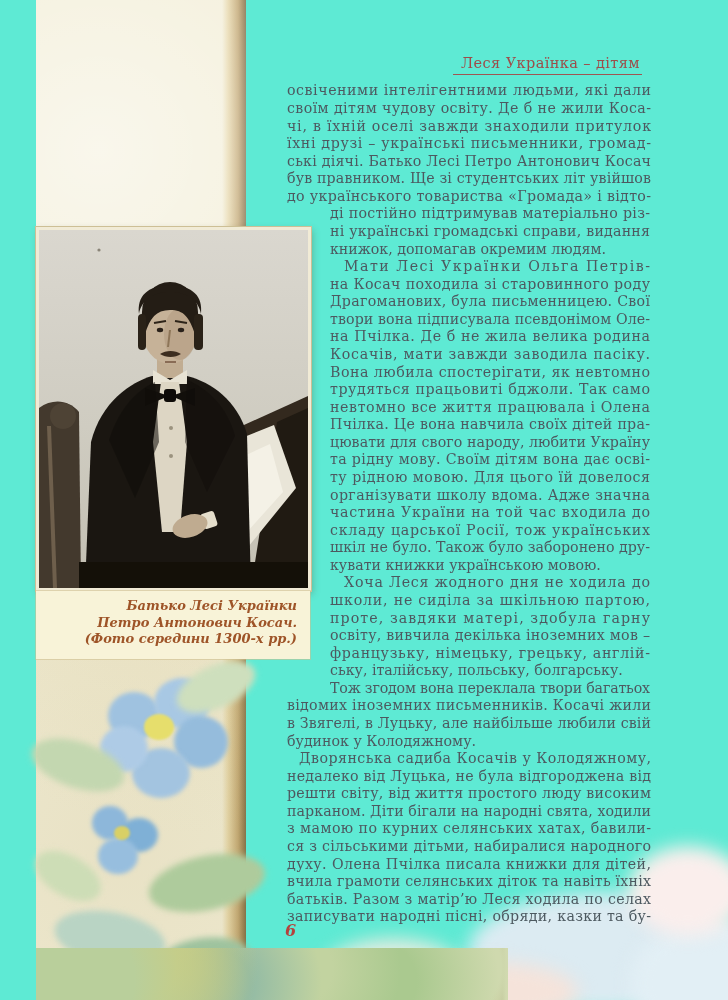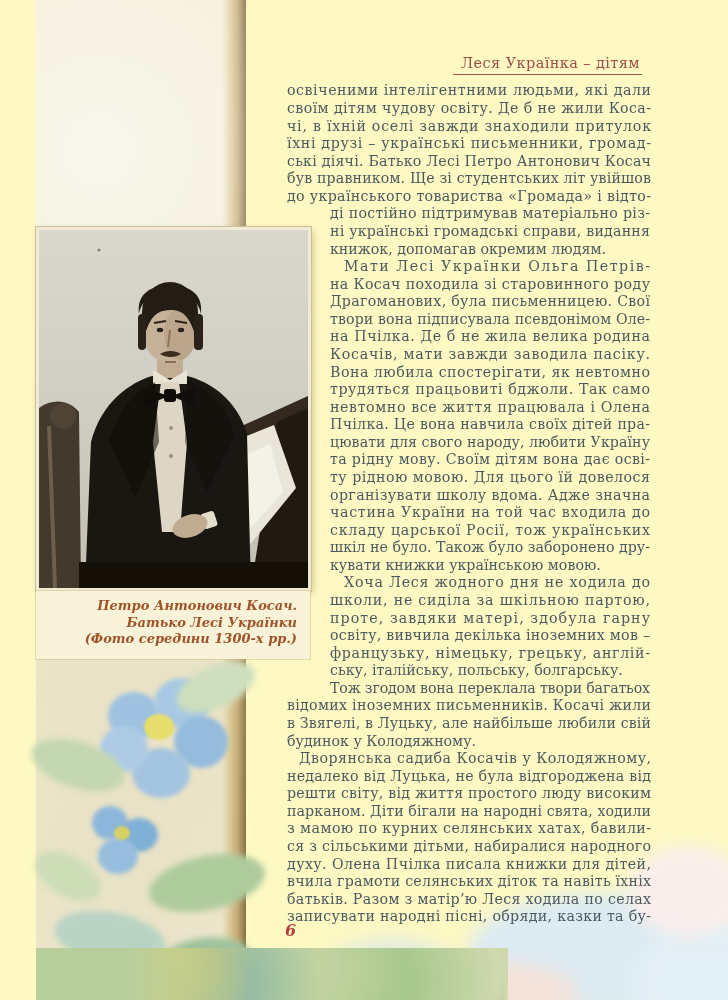--- a/index.html
+++ b/index.html
@@ -1,18 +1,18 @@
 <!DOCTYPE html>
 <html lang="uk"><head>
 <meta charset="utf-8">
 <style>
   html,body{margin:0;padding:0;background:#e8e8e8;}
   #page{
     position:relative; width:728px; height:1000px; margin:0 auto;
-    background:#fef9c3; overflow:hidden;
+    background:#5eead4; overflow:hidden;
     font-family:"DejaVu Serif","Liberation Serif",serif;
   }
   
   #strip{
     position:absolute; left:36px; top:0; width:210px; height:1000px;
     background-image:
       radial-gradient(circle at 30% 15%, rgba(255,255,255,.55), rgba(255,255,255,0) 45%),
       radial-gradient(circle at 70% 55%, rgba(221,209,168,.35), rgba(221,209,168,0) 50%),
       radial-gradient(circle at 40% 85%, rgba(210,200,160,.30), rgba(210,200,160,0) 55%),
       linear-gradient(to right,#f2edd5 0 186px,#e4d3a2 192px,#bb9d64 202px,#8d723f 207px,#6f5a31 210px);
@@ -162,22 +162,22 @@
 
       <rect x="163" y="282" width="14" height="16" rx="3" fill="#e4ddcb" transform="rotate(-18 170 290)"></rect>
       <ellipse cx="151" cy="296" rx="18" ry="11" fill="#bfab90" transform="rotate(-18 151 296)"></ellipse>
 
       <rect x="40" y="332" width="229" height="26" fill="#141008"></rect>
       <circle cx="60" cy="20" r="1.6" fill="#8a8478"></circle>
     </svg>
   </div>
 
   <div id="caption">
+    <div>Батько Лесі Українки</div>
     <div>Петро Антонович Косач.</div>
-    <div>Батько Лесі Українки</div>
     <div>(Фото середини 1300-х рр.)</div>
   </div>
 
   <svg id="block-a" class="body-block" width="364" height="127">
       <text x="0" y="13.40" textLength="364" lengthAdjust="spacing">освіченими інтелігентними людьми, які дали</text>
       <text x="0" y="30.97" textLength="364" lengthAdjust="spacing">своїм дітям чудову освіту. Де б не жили Коса-</text>
       <text x="0" y="48.54" textLength="364" lengthAdjust="spacing">чі, в їхній оселі завжди знаходили притулок</text>
       <text x="0" y="66.11" textLength="364" lengthAdjust="spacing">їхні друзі – українські письменники, громад-</text>
       <text x="0" y="83.68" textLength="364" lengthAdjust="spacing">ські діячі. Батько Лесі Петро Антонович Косач</text>
       <text x="0" y="101.25" textLength="364" lengthAdjust="spacing">був правником. Ще зі студентських літ увійшов</text>

